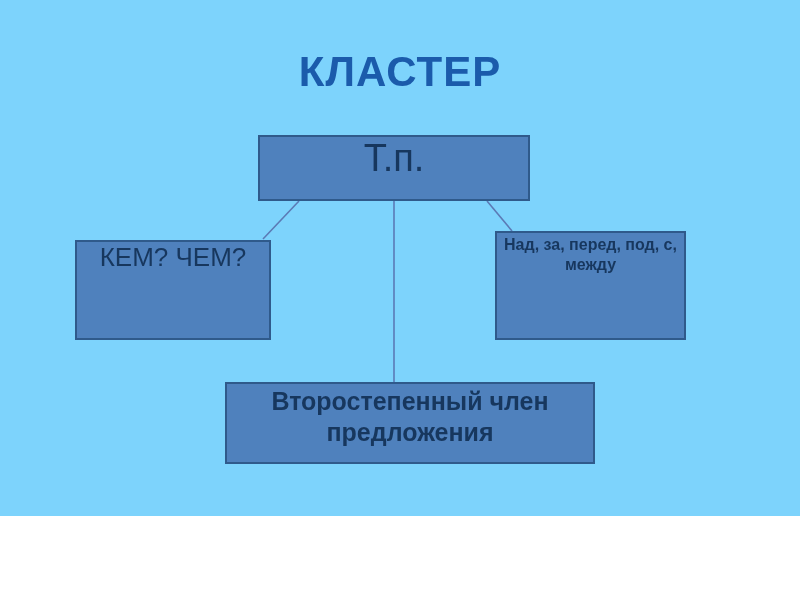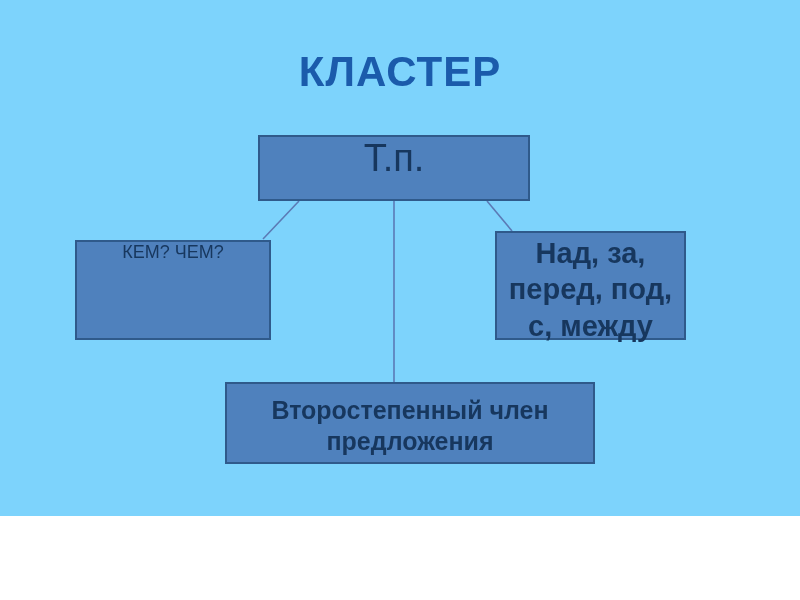--- a/index.html
+++ b/index.html
@@ -51,41 +51,41 @@
     top: 135px;
     width: 272px;
     height: 66px;
     font-size: 38px;
   }
   .box-left {
     left: 75px;
     top: 240px;
     width: 196px;
     height: 100px;
-    font-size: 18px;
+    font-size: 26px;
   }
   .box-right {
     left: 495px;
     top: 231px;
     width: 191px;
     height: 109px;
-    font-size: 29px;
+    font-size: 16px;
     font-weight: bold;
     line-height: 1.25;
     padding: 2px 6px;
   }
   .box-bottom {
     left: 225px;
     top: 382px;
     width: 370px;
     height: 82px;
     font-size: 25px;
     font-weight: bold;
     line-height: 1.25;
-    padding: 11px 20px;
+    padding: 2px 20px;
   }
 </style>
 </head>
 <body>
 
 <div class="slide">
 
   <h1 class="title">КЛАСТЕР</h1>
 
   <svg class="connectors" viewBox="0 0 800 600" xmlns="http://www.w3.org/2000/svg">

